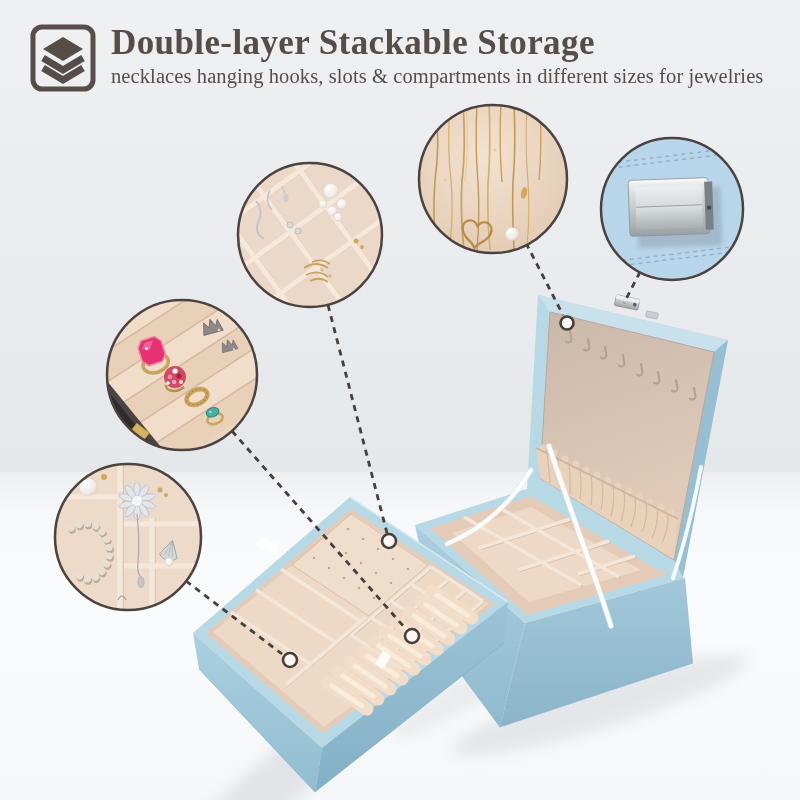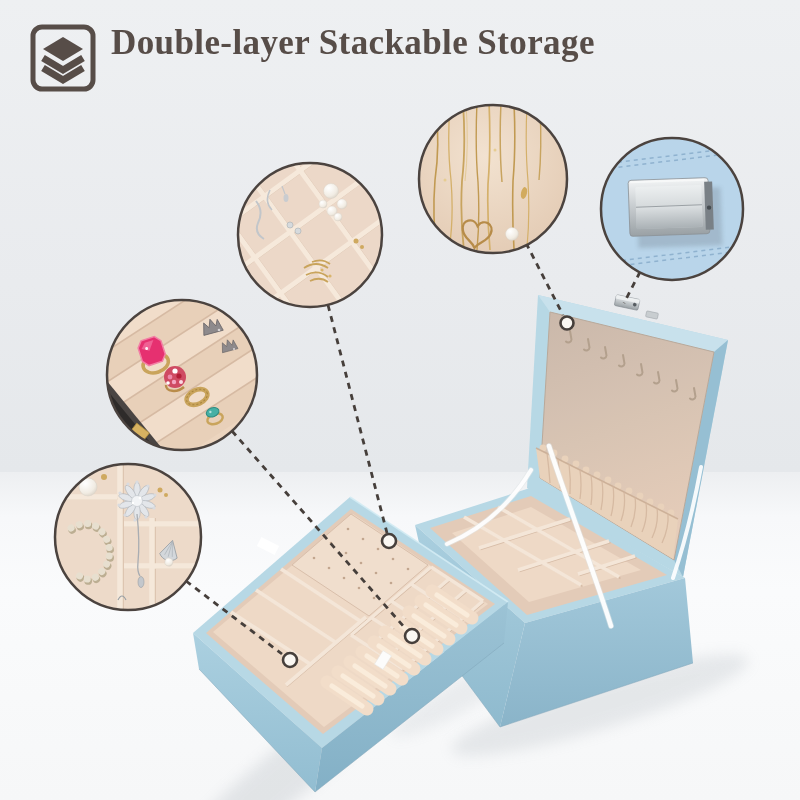--- a/index.html
+++ b/index.html
@@ -29,20 +29,21 @@
     <div class="header-icon">
       <svg width="66" height="68" viewBox="0 0 66 68">
         <rect x="3" y="3" width="60" height="62" rx="9" fill="none" stroke="var(--title-ink)" stroke-width="5"></rect>
         <polygon points="33,13 53,25 33,37 13,25" fill="var(--title-ink)"></polygon>
         <polyline points="13,34 33,46 53,34" fill="none" stroke="var(--title-ink)" stroke-width="7"></polyline>
         <polyline points="13,44 33,56 53,44" fill="none" stroke="var(--title-ink)" stroke-width="7"></polyline>
       </svg>
     </div>
     <div class="header-text">
       <h1>Double-layer Stackable Storage</h1>
+      <p>necklaces hanging hooks, slots &amp; compartments in different sizes for jewelries</p>
     </div>
   </div>
 
   <svg class="scene" width="800" height="800" viewBox="0 0 800 800">
     <defs>
       <linearGradient id="lidG" x1="0" y1="0" x2="0.25" y2="1">
         <stop offset="0" stop-color="#cbb8a9"></stop>
           <stop offset="0.55" stop-color="#d9c4b3"></stop>
           <stop offset="1" stop-color="#e6ccb9"></stop>
       </linearGradient>

